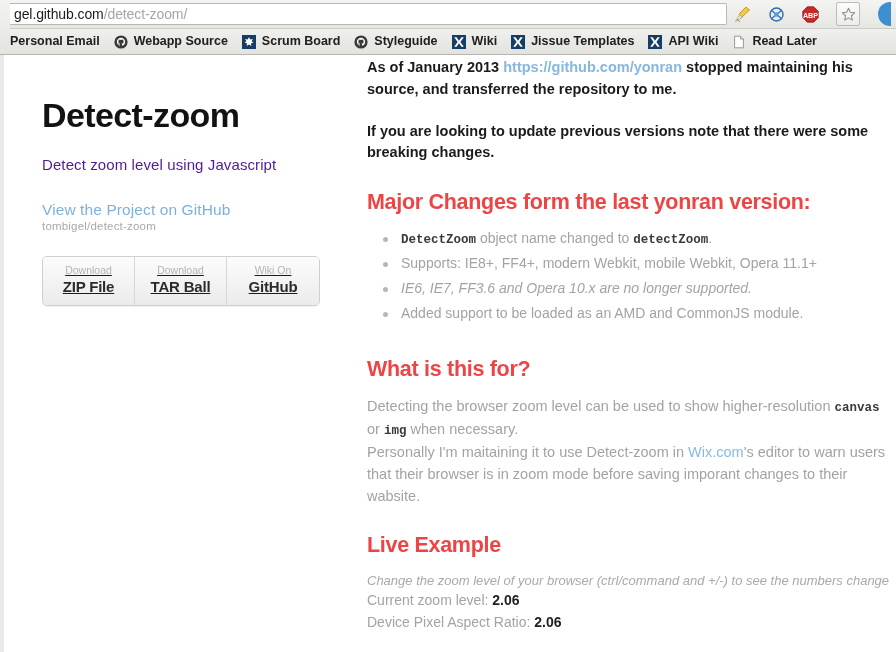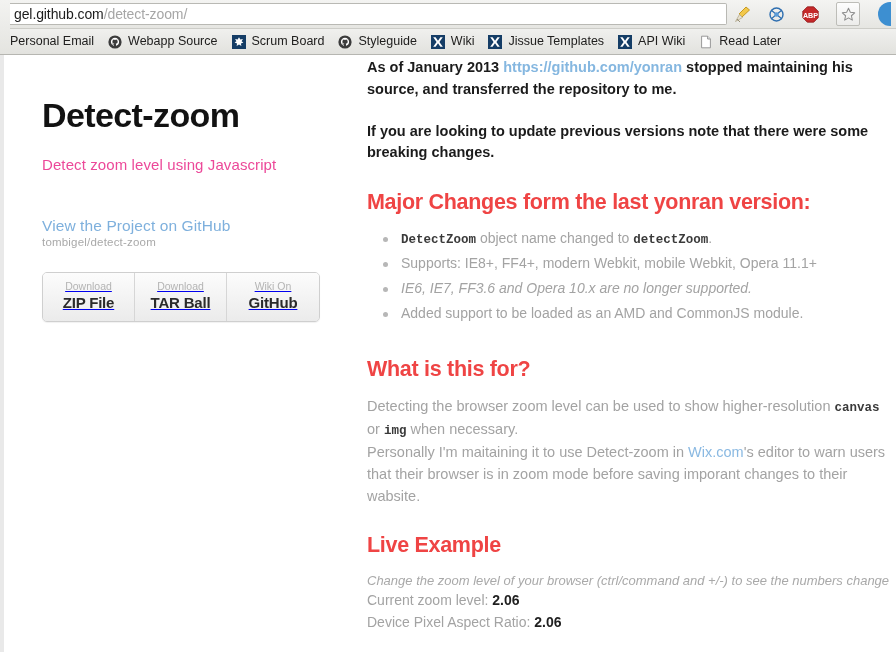--- a/index.html
+++ b/index.html
@@ -82,21 +82,21 @@
   .bm{
     display:flex;align-items:center;
     gap:6px;
     padding:2px 7px;
     font-size:12.5px;
     color:#21201f;
     border-radius:2px;
     flex:0 0 auto;
   }
   .bm:first-child{padding-left:0;}
-  .bm-label{line-height:1;}
+  .bm-label{line-height:1;font-weight:bold;}
   .bm-ico{width:14px;height:14px;display:block;flex:0 0 auto;}
 
   
   #page{
     position:relative;
     width:896px;
     height:597px;
     background:#ffffff;
     display:flex;
     overflow:hidden;
@@ -116,22 +116,22 @@
   #site-title{
     font-size:34px;
     font-weight:bold;
     color:#121212;
     letter-spacing:-0.6px;
     margin:0 0 22px 2px;
     line-height:1.1;
   }
   #site-tagline{
     font-size:15px;
-    color:#ec4899;
-    margin:0 0 44px 2px;
+    color:#4c1d95;
+    margin:0 0 28px 2px;
     font-weight:300;
     letter-spacing:0.1px;
   }
   #project-link{
     font-size:15.5px;
     color:#7eb0dd;
     margin:0 0 1px 2px;
     display:block;
     text-decoration:none;
     font-weight:300;

